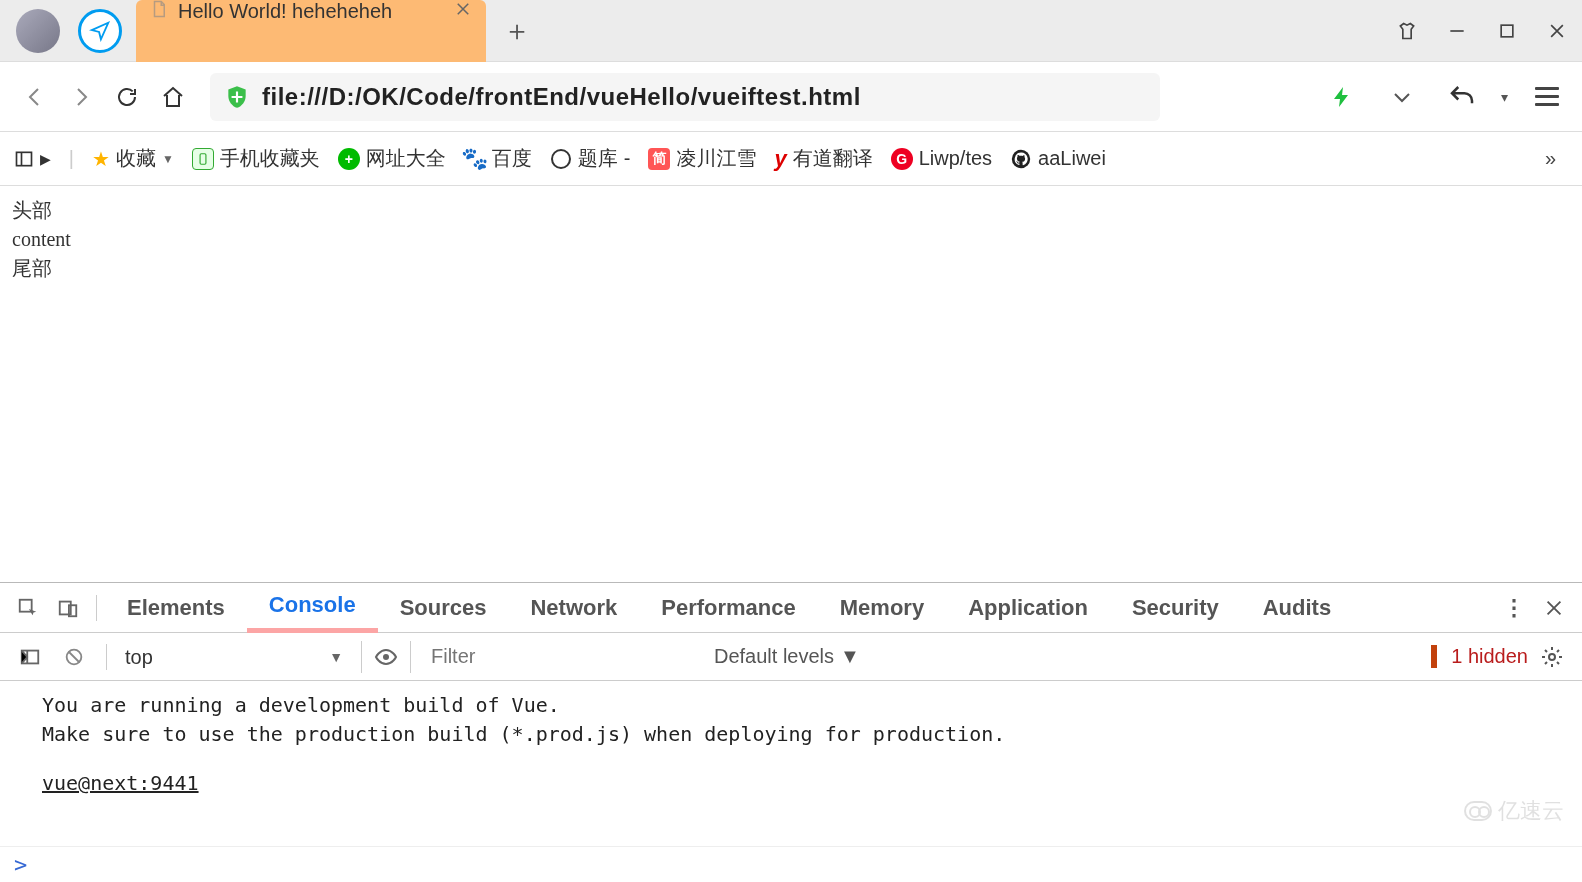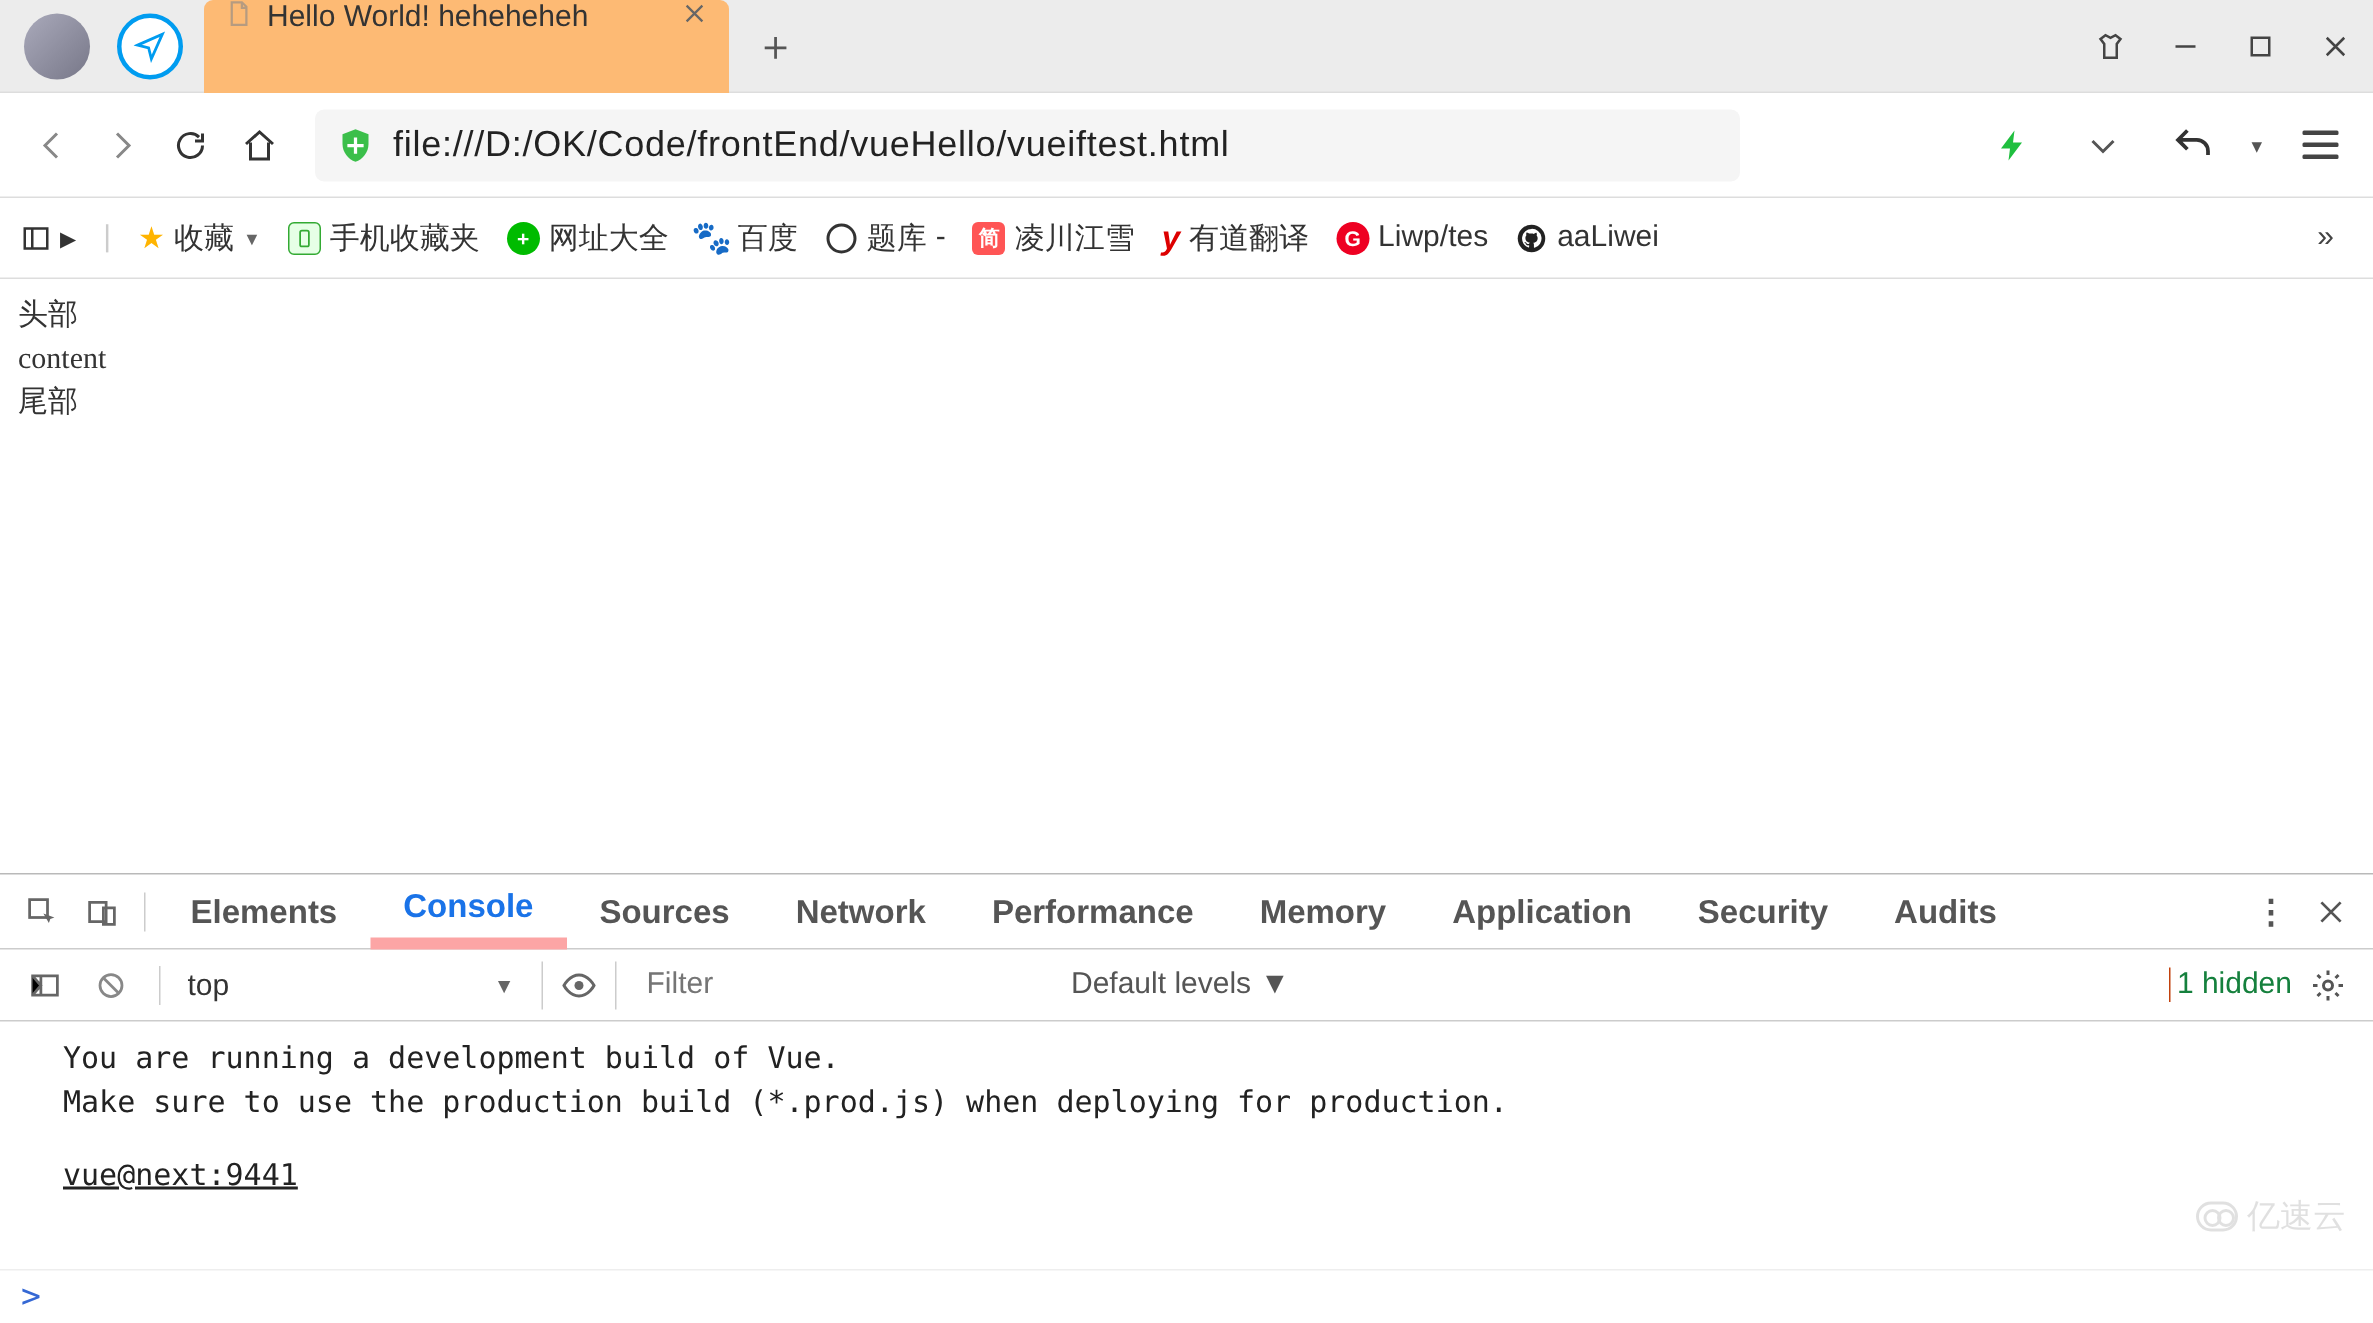--- a/index.html
+++ b/index.html
@@ -53,20 +53,21 @@
       height: 70px; background:#fff; display:flex; align-items:center;
       padding: 0 14px; border-bottom:1px solid #ddd; gap:4px;
     }
     .nav-btn{width:42px;height:42px;display:flex;align-items:center;justify-content:center;color:#888;}
     .nav-btn.enabled{color:#333;}
     .nav-btn svg{width:24px;height:24px;}
     .url-box{
       flex:0 0 950px; height:48px; background:#f5f5f5;
       border-radius:6px; display:flex; align-items:center; padding:0 14px; gap:12px;
       margin-left:12px;
+      font-weight:bold;
     }
     .shield-icon{width:26px;height:26px;}
     .url-text{font-size:24px;color:#222;letter-spacing:.5px;}
     .addr-right{margin-left:auto;display:flex;align-items:center;gap:18px;}
     .bolt{color:#1fbf3f;}
     .undo-btn svg{width:30px;height:30px;}
     .menu-icon{display:flex;flex-direction:column;gap:5px;}
     .menu-icon span{width:24px;height:3px;background:#444;border-radius:1px;}
     
     .bookmarks {
@@ -101,41 +102,41 @@
       font-family:"Segoe UI",Arial,sans-serif;
     }
     .dt-tabs{
       height:50px; display:flex; align-items:center; gap:0;
       border-bottom:1px solid #ccc; padding:0 8px; font-size:22px; color:#555;font-weight:bold;
     }
     .dt-icon-btn{width:40px;height:40px;display:flex;align-items:center;justify-content:center;color:#666;}
     .dt-icon-btn svg{width:22px;height:22px;}
     .dt-sep{width:1px;height:26px;background:#ccc;margin:0 8px;}
     .dt-tab{padding:0 22px;height:50px;display:flex;align-items:center;cursor:pointer;}
-    .dt-tab.active{color:#1a73e8;border-bottom:8px solid #fca5a5;text-align:center;}
+    .dt-tab.active{color:#1a73e8;border-bottom:5px solid #fca5a5;text-align:center;}
     .dt-tabs-spacer{flex:1;}
     .dt-kebab{font-size:22px;color:#555;}
     .dt-toolbar{
       height:48px;border-bottom:1px solid #ccc;display:flex;align-items:center;
       padding:0 10px;gap:4px;font-size:20px;color:#555;
     }
     .dt-top-select{
       width:230px;height:32px;border:0;background:transparent;font-size:20px;color:#333;
       appearance:none;padding-left:6px;
     }
     .dt-select-wrap{position:relative;border-right:1px solid #ccc;padding-right:12px;display:flex;align-items:center;}
     .dt-select-wrap::after{content:"▼";position:absolute;right:18px;color:#666;font-size:14px;}
     .dt-eye svg{width:24px;height:24px;}
     .dt-filter{
       flex:0 0 300px;height:32px;border:0;background:transparent;font-size:20px;
       border-left:1px solid #ccc;padding-left:20px;outline:none;
     }
     .dt-levels{display:flex;align-items:center;gap:6px;text-align:right;}
     .dt-toolbar-spacer{flex:1;}
-    .dt-hidden{color:#15803d;border-left:1px solid #c2410c;padding-left:4px;}
+    .dt-hidden{color:#b91c1c;border-left:6px solid #c2410c;padding-left:14px;}
     .dt-gear svg{width:24px;height:24px;color:#555;}
     .dt-console{
       flex:1;padding:10px 16px 6px 42px;
       font-family:Consolas,Menlo,monospace;font-size:20px;color:#222;
       position:relative;line-height:1.45;
     }
     .dt-msg{display:flex;justify-content:space-between;gap:20px;flex-direction:column;}
     .dt-msg pre{white-space:pre;margin:0;font-family:inherit;}
     .dt-src{color:#222;text-decoration:underline;white-space:nowrap;}
     .dt-prompt{

